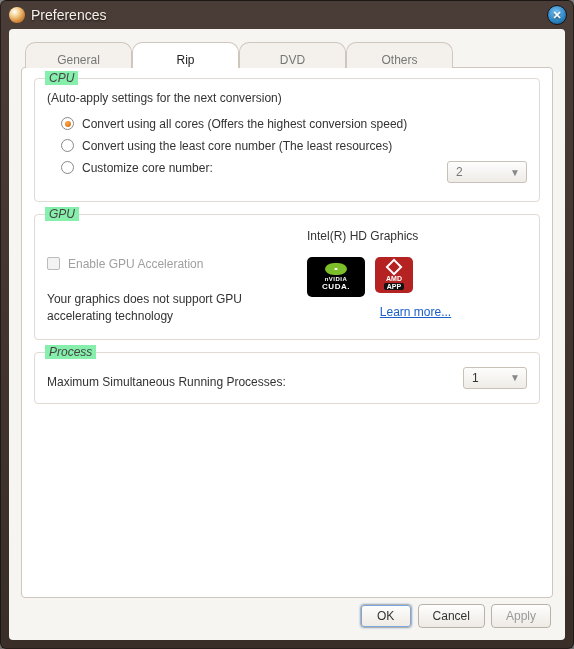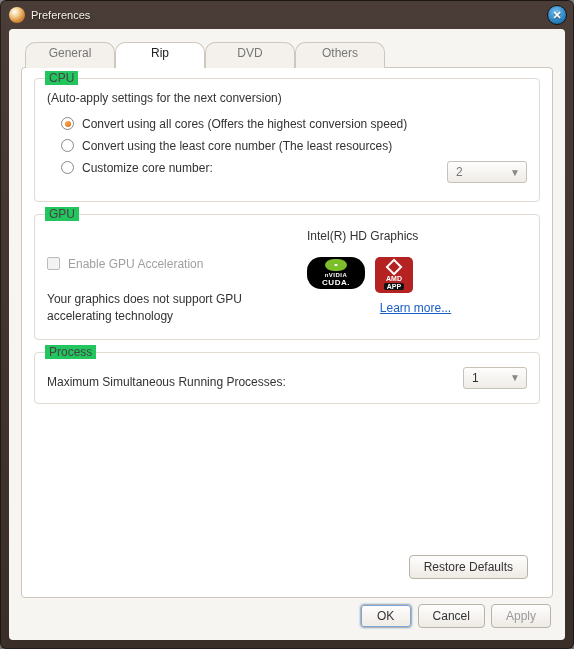--- a/index.html
+++ b/index.html
@@ -28,21 +28,21 @@
     padding: 0 6px 0 8px;
     color: #f5f0ea;
     text-shadow: 0 1px 2px rgba(0,0,0,0.6);
   }
   .titlebar .app-icon {
     width: 16px; height: 16px;
     border-radius: 50%;
     background: radial-gradient(circle at 35% 30%, #fff 0%, #f5d090 30%, #d08030 70%);
     margin-right: 6px;
   }
-  .titlebar .title { flex: 1; font-size: 11px; }
+  .titlebar .title { flex: 1; font-size: 14px; }
   .titlebar .close {
     width: 20px; height: 20px;
     border-radius: 50%;
     background: radial-gradient(circle at 45% 35%, #7cc3f0 0%, #2a84c4 60%, #0d4a78 100%);
     border: 1px solid #1a1410;
     display: flex; align-items: center; justify-content: center;
     color: #fff; font-weight: bold; font-size: 11px;
     cursor: pointer;
   }
   .content {
@@ -55,22 +55,22 @@
     flex-direction: column;
     color: #333;
   }
   .tabs {
     display: flex;
     gap: 0;
     padding-left: 4px;
     height: 26px;
   }
   .tab {
-    padding: 3px 0;
-    width: 90px;
+    padding: 10px 0;
+    width: 107px;
     text-align: center;
     border: 1px solid #cfc6bd;
     border-bottom: none;
     border-top-left-radius: 10px;
     border-top-right-radius: 10px;
     background: #f4f1ed;
     color: #777;
     cursor: pointer;
     position: relative;
     top: 1px;
@@ -93,23 +93,24 @@
     position: relative;
     border: 1px solid #e0dad2;
     border-radius: 4px;
     padding: 12px 12px 14px 12px;
     margin-bottom: 12px;
   }
   .group-title {
     position: absolute;
     top: -8px;
     left: 10px;
-    background: #22c55e;
+    background: #86efac;
     padding: 0 4px;
     color: #444;
+    font-style: italic;
   }
   .desc { margin: 6px 0 6px 0; line-height: 1.4; }
   .note { margin-bottom: 8px; }
   .radio-row, .check-row {
     display: flex;
     align-items: flex-start;
     gap: 8px;
     padding: 4px 0 4px 14px;
     font-size: 12px;
   }
@@ -129,21 +130,21 @@
   .select {
     display:inline-flex; align-items:center; justify-content:space-between;
     border:1px solid #c8c1b8; border-radius:3px; height:22px;
     padding:0 6px 0 8px; background:linear-gradient(#fdfdfd,#efece7);
     color:#777; min-width:70px;
   }
   .select .chev { font-size:10px; color:#888; margin-left:10px;}
   .spacer { flex:1; }
   .logos { display:flex; gap:10px; margin:14px 0 8px 0; }
   .logo-nvidia {
-    width:58px; height:32px; border-radius:14px; background:#000;
+    width:58px; height:40px; border-radius:5px; background:#000;
     display:flex; flex-direction:column; align-items:center; justify-content:center;
     color:#fff; font-size:8px; font-weight:bold; letter-spacing:0.5px;
   }
   .nv-eye {
     width:22px; height:12px; margin-bottom:1px;
     background: radial-gradient(ellipse at center,#fff 0 10%,#7cbf2a 12% 100%);
     border-radius:50%/60%;
   }
   .logo-amd {
     width:38px; height:36px; border-radius:5px; background:#b52222;
@@ -253,23 +254,20 @@
           <span class="spacer"></span>
           <span class="select" style="min-width:64px;color:#333">
             <span>1</span>
             <span class="chev">▼</span>
           </span>
         </div>
       </div>
 
       <div class="spacer"></div>
 
-      <div class="restore-row">
-        <button class="btn">Restore Defaults</button>
-      </div>
     </div>
 
     <div class="footer-buttons">
       <button class="btn default" style="min-width:52px">OK</button>
       <button class="btn">Cancel</button>
       <button class="btn muted">Apply</button>
     </div>
   </div>
 </div>
 

